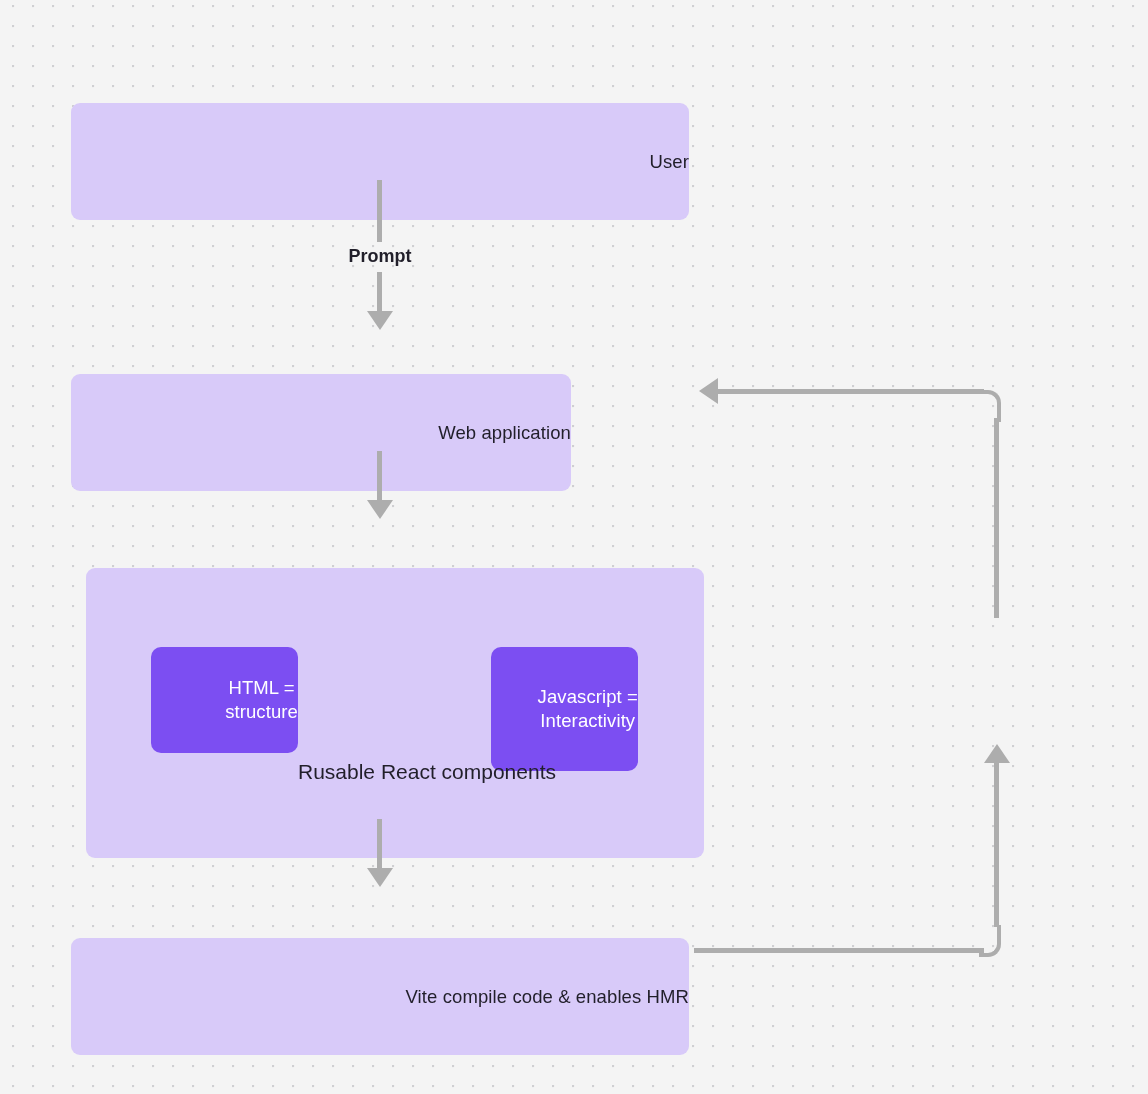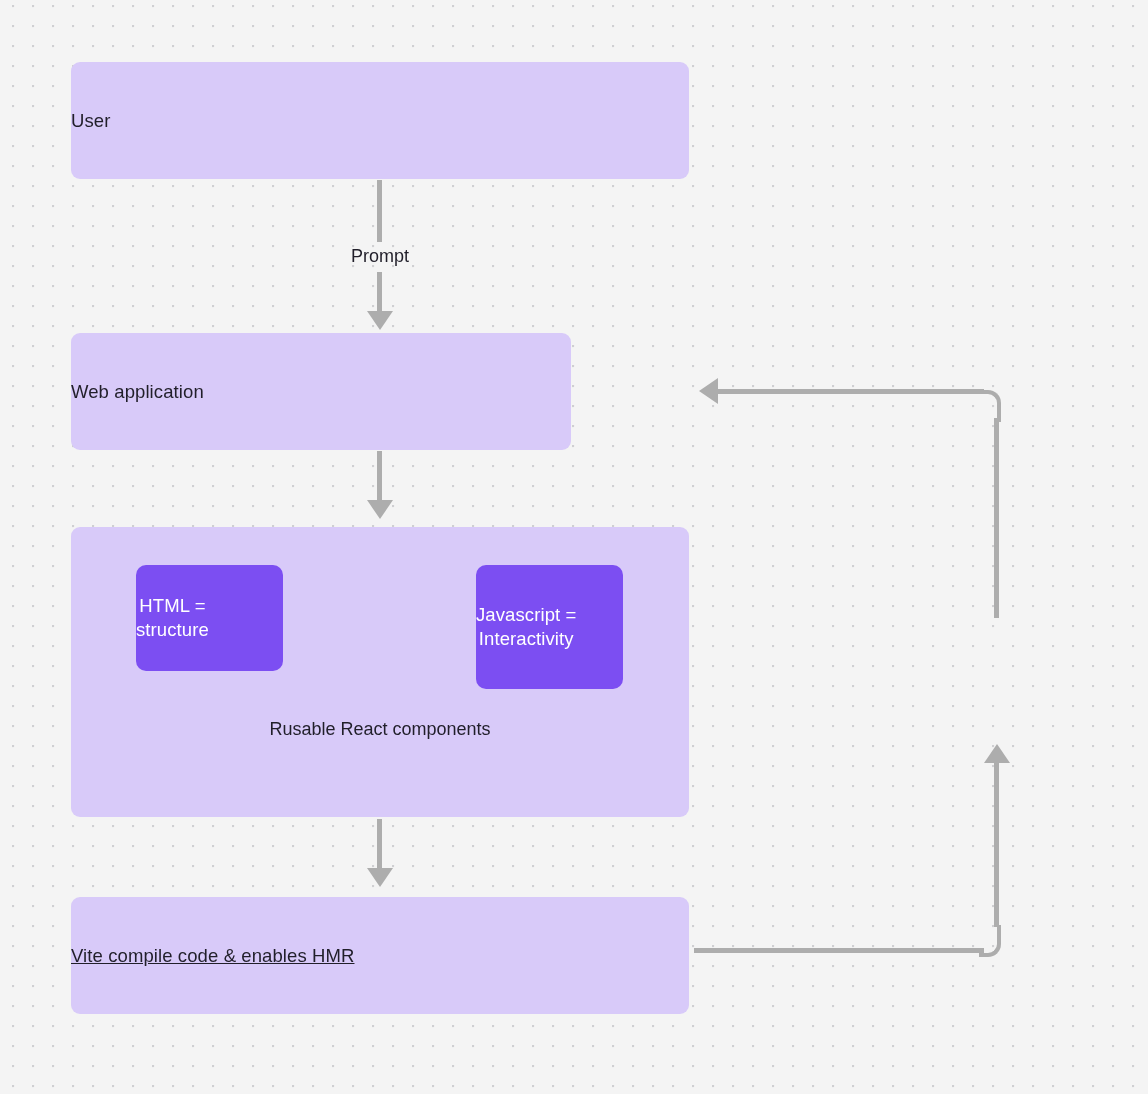--- a/index.html
+++ b/index.html
@@ -19,22 +19,23 @@
     background-position: 12px 5px;
     font-family: "Liberation Sans", sans-serif;
   }
 
   .node {
     position: absolute;
     box-sizing: border-box;
     border-radius: 9px;
     display: flex;
     align-items: center;
-    justify-content: flex-start;
+    justify-content: flex-end;
     text-align: center;
+    margin-top: 41px;
   }
 
   .node-light {
     background: #d8caf9;
     color: #211f2a;
   }
 
   .node-strong {
     background: #7c4ef2;
     color: #ffffff;
@@ -45,22 +46,23 @@
   .node-label {
     font-size: 18.5px;
     font-weight: 400;
     letter-spacing: 0.1px;
     white-space: pre-line;
   }
 
   .group-caption {
     position: absolute;
     text-align: center;
-    font-size: 18px;
+    font-size: 21px;
     color: #211f2a;
+    padding-left: 32px;
   }
 
   
   .conn-line {
     position: absolute;
     background: #adadad;
   }
   .conn-arrow {
     position: absolute;
     width: 0;
@@ -109,51 +111,51 @@
 </head>
 <body>
 
 <div id="canvas">
 
   <div class="node node-light" style="left:71px; top:62px; width:618px; height:117px;">
     <span class="node-label">User</span>
   </div>
 
   <div class="conn-line" style="left:377px; top:180px; width:5px; height:62px;"></div>
-  <div class="edge-label" style="left:300px; top:246px; width:160px;">Prompt</div>
+  <div class="edge-label" style="left:300px; top:246px; width:160px;font-weight:bold;">Prompt</div>
   <div class="conn-line" style="left:377px; top:272px; width:5px; height:42px;"></div>
   <div class="conn-arrow arrow-down" style="left:367px; top:311px;"></div>
 
   <div class="node node-light" style="left:71px; top:333px; width:500px; height:117px;">
     <span class="node-label">Web application</span>
   </div>
 
   <div class="conn-line" style="left:377px; top:451px; width:5px; height:52px;"></div>
   <div class="conn-arrow arrow-down" style="left:367px; top:500px;"></div>
 
-  <div class="node node-light" style="left:71px; top:527px; width:618px; height:290px; display:block;">
+  <div class="node node-light" style="left:86px; top:527px; width:618px; height:290px; display:block;">
 
     <div class="node node-strong" style="left:65px; top:38px; width:147px; height:106px;">
       <span class="node-label">HTML =
 structure</span>
     </div>
 
 
     <div class="node node-strong" style="left:405px; top:38px; width:147px; height:124px;">
       <span class="node-label">Javascript =
 Interactivity</span>
     </div>
 
     <div class="group-caption" style="left:0; top:192px; width:618px;">Rusable React components</div>
   </div>
 
   <div class="conn-line" style="left:377px; top:819px; width:5px; height:52px;"></div>
   <div class="conn-arrow arrow-down" style="left:367px; top:868px;"></div>
 
-  <div class="node node-light" style="left:71px; top:897px; width:618px; height:117px;text-decoration:underline;">
+  <div class="node node-light" style="left:71px; top:897px; width:618px; height:117px;">
     <span class="node-label">Vite compile code &amp; enables HMR</span>
   </div>
 
 
   <div class="conn-line" style="left:694px; top:948px; width:290px; height:5px;"></div>
   <div class="corner corner-br" style="left:979px; top:925px; width:18px; height:28px;"></div>
   <div class="conn-line" style="left:994px; top:762px; width:5px; height:165px;"></div>
   <div class="conn-arrow arrow-up" style="left:984px; top:744px;"></div>
 
   <div class="conn-line" style="left:994px; top:418px; width:5px; height:200px;"></div>

